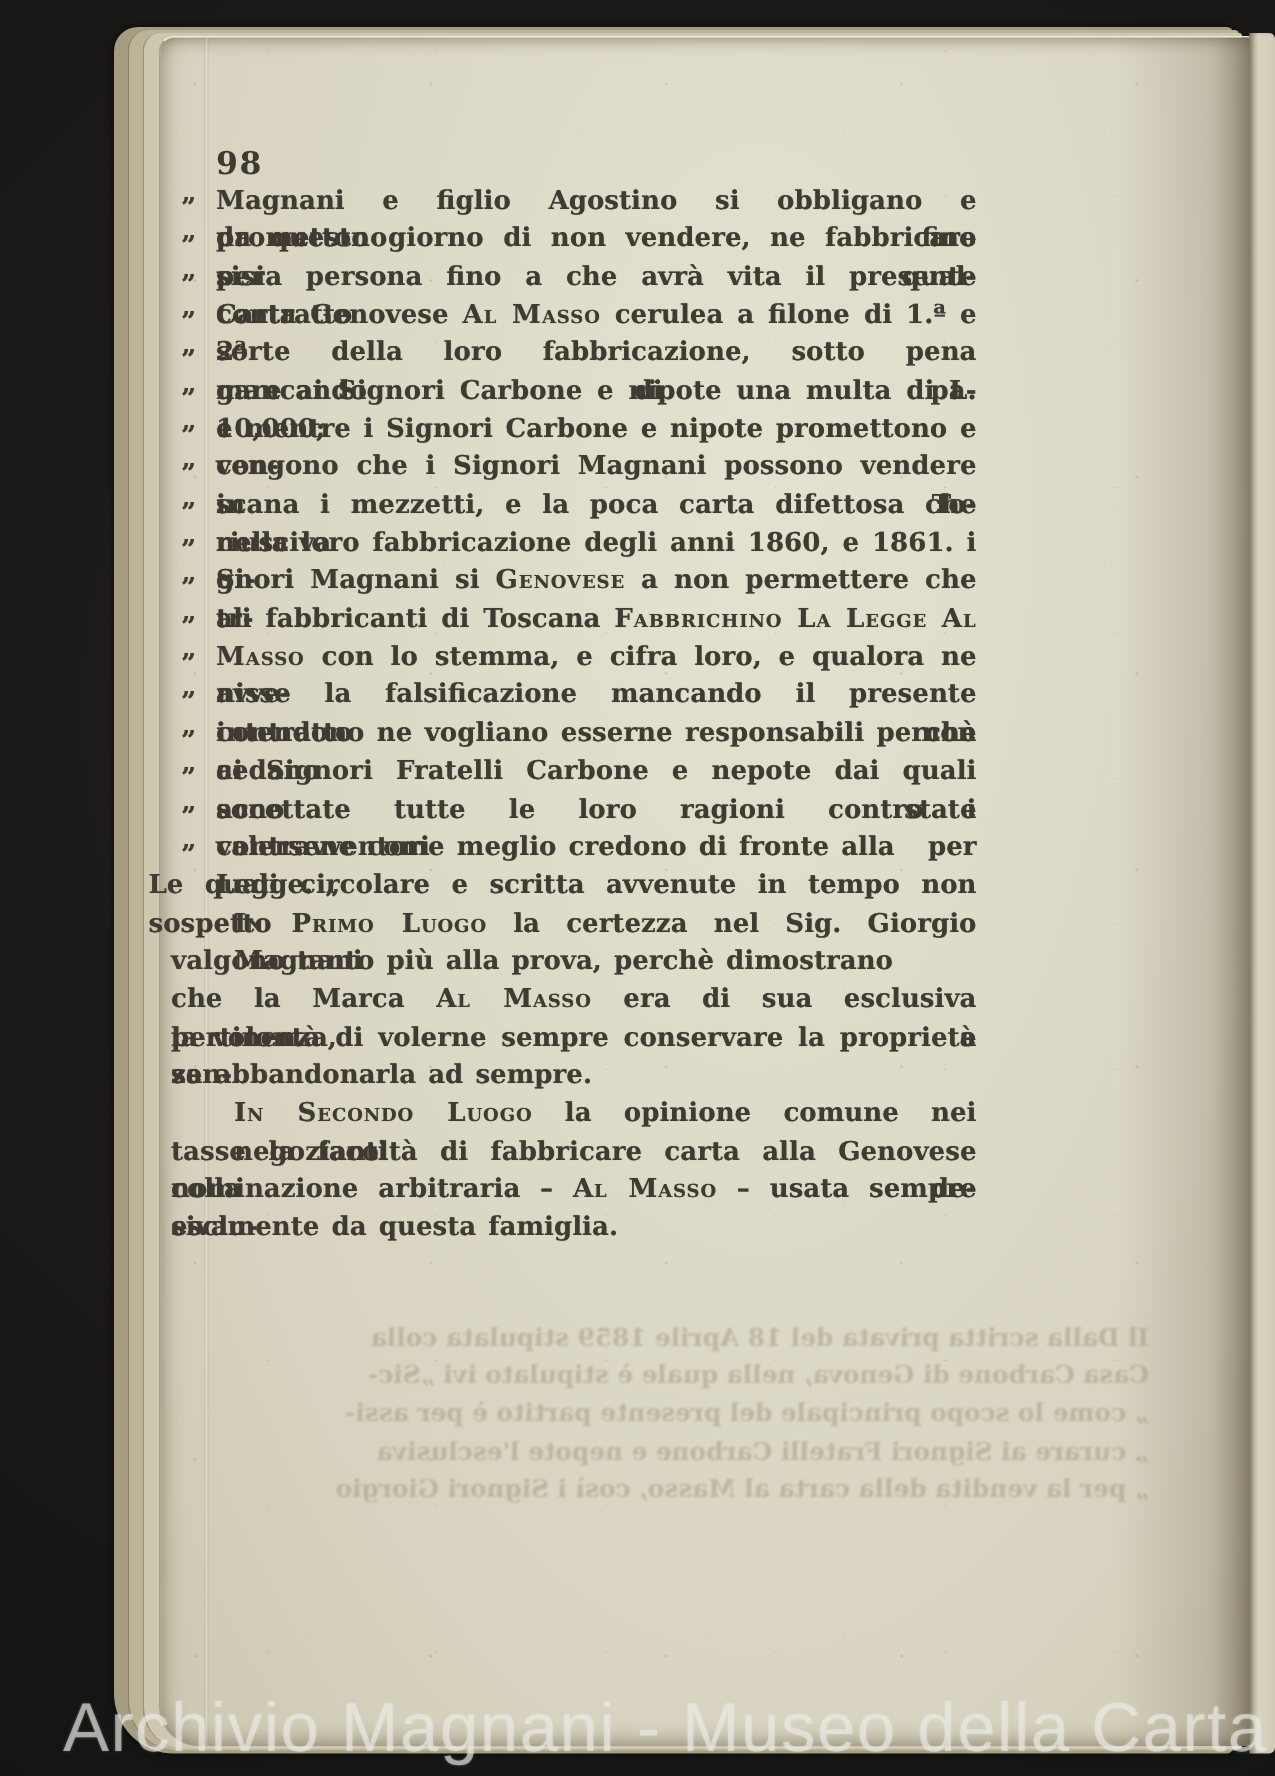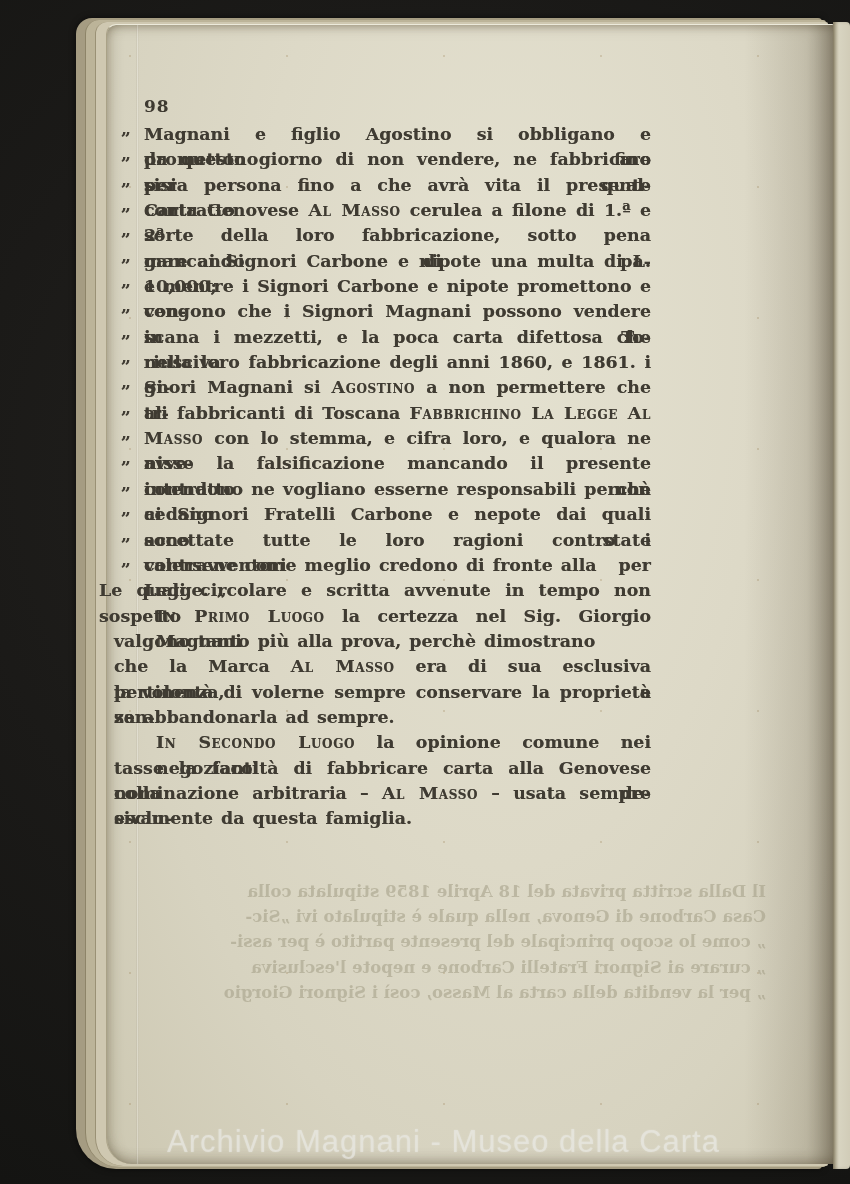--- a/index.html
+++ b/index.html
@@ -39,21 +39,21 @@
   .crease-left{position:absolute;left:29px;top:0;bottom:0;width:3px;
     background:linear-gradient(to right, rgba(90,75,45,.14), rgba(255,255,255,.25), rgba(90,75,45,.10));}
   .gutter-shade{position:absolute;right:0;top:0;bottom:0;width:90px;
     background:linear-gradient(to right, rgba(70,58,36,0) 0%, rgba(70,58,36,.16) 70%, rgba(50,40,22,.34) 100%);}
   
   .page-next{position:absolute;left:833px;top:22px;width:17px;height:1147px;
     background:linear-gradient(to right,#b7ae92 0%, #d8d4c1 35%, #d1ccb8 100%);
     border-radius:0 4px 4px 0;
     box-shadow:inset 3px 0 4px -2px rgba(40,32,16,.55);}
   
-  .pageno{position:absolute;left:144px;top:96px;font-size:17px;font-weight:700;
+  .pageno{position:absolute;left:144px;top:96px;font-size:21px;font-weight:700;
     color:#3e3a31;letter-spacing:1px;}
   .textcol{position:absolute;left:99px;top:122px;width:552px;
     font-size:17.4px;font-weight:700;color:#3f3b32;
     text-shadow:0 0 .5px rgba(63,59,50,.55);word-spacing:2px;}
   .line{position:relative;height:25.35px;line-height:25.35px;text-align:left;}
   .line.just{text-align:justify;text-align-last:justify;}
   .line.q{padding-left:45px;}
   .line.ind-body{margin-left:15px;}
   .line.ind-first{padding-left:57px;}
   .qm{position:absolute;left:22px;top:-5px;font-weight:700;}
@@ -62,21 +62,21 @@
   
   .showthrough{position:absolute;left:99px;top:854px;width:560px;
     transform:scaleX(-1);opacity:.55;color:#a29d85;
     font-size:16.5px;font-weight:700;line-height:25.2px;
     filter:blur(.6px);text-align:left;}
   .showthrough .stline{white-space:nowrap;overflow:hidden;}
   
   .watermark{position:absolute;left:0;right:0;top:1124px;height:56px;
     text-align:center;z-index:10;
     font-family:"Liberation Sans","DejaVu Sans",sans-serif;
-    font-size:31px;font-weight:400;letter-spacing:1px;
+    font-size:46px;font-weight:400;letter-spacing:1px;
     color:rgba(233,233,228,.62);
     text-shadow:0 0 2px rgba(255,255,255,.25);margin-left:37px;}
 </style>
 </head>
 <body>
 
 <div class="scene">
   <div class="stack s1"></div>
   <div class="stack s2"></div>
   <div class="stack s3"></div>
@@ -98,21 +98,21 @@
       <div class="line just q"><span class="qm">„</span><span class="nm">Magnani e figlio Agostino si obbligano e promettono fino</span></div>
       <div class="line just q"><span class="qm">„</span><span class="nm">da questo giorno di non vendere, ne fabbricare per qual-</span></div>
       <div class="line just q"><span class="qm">„</span><span class="nm">sisia persona fino a che avrà vita il presente contratto</span></div>
       <div class="line just q"><span class="qm">„</span><span class="it">Carta Genovese</span><span class="nm"> </span><span class="sc">Al Masso</span><span class="nm"> cerulea a filone di 1.ª e 2ª</span></div>
       <div class="line just q"><span class="qm">„</span><span class="nm">sorte della loro fabbricazione, sotto pena mancando di pa-</span></div>
       <div class="line just q"><span class="qm">„</span><span class="nm">gare ai Signori Carbone e nipote una multa di L. 10,000;</span></div>
       <div class="line just q"><span class="qm">„</span><span class="nm">e mentre i Signori Carbone e nipote promettono e con-</span></div>
       <div class="line just q"><span class="qm">„</span><span class="nm">vengono che i Signori Magnani possono vendere in To-</span></div>
       <div class="line just q"><span class="qm">„</span><span class="nm">scana i mezzetti, e la poca carta difettosa che riusciva</span></div>
       <div class="line just q"><span class="qm">„</span><span class="nm">nella loro fabbricazione degli anni 1860, e 1861. i Si-</span></div>
-      <div class="line just q"><span class="qm">„</span><span class="nm">gnori Magnani si </span><span class="sc">Agostino</span><span class="nm"> </span><span class="it">a non permettere che al-</span></div>
+      <div class="line just q"><span class="qm">„</span><span class="nm">gnori Magnani si </span><span class="sc">Genovese</span><span class="nm"> </span><span class="it">a non permettere che al-</span></div>
       <div class="line just q"><span class="qm">„</span><span class="it">tri fabbricanti di Toscana</span><span class="nm"> </span><span class="sc">Fabbrichino La Legge Al</span></div>
       <div class="line just q"><span class="qm">„</span><span class="sc">Masso</span><span class="nm"> </span><span class="it">con lo stemma, e cifra loro</span><span class="nm">, e qualora ne avve-</span></div>
       <div class="line just q"><span class="qm">„</span><span class="nm">nisse la falsificazione mancando il presente contratto non</span></div>
       <div class="line just q"><span class="qm">„</span><span class="nm">intendono ne vogliano esserne responsabili perchè cedano</span></div>
       <div class="line just q"><span class="qm">„</span><span class="nm">ai Signori Fratelli Carbone e nepote dai quali sono state</span></div>
       <div class="line just q"><span class="qm">„</span><span class="nm">accettate tutte le loro ragioni contro i contravventori per</span></div>
       <div class="line q"><span class="qm">„</span><span class="nm">valersene come meglio credono di fronte alla Legge. „</span></div>
       <div class="line just ind-flush"><span class="nm">Le quali </span><span class="it">circolare</span><span class="nm"> e </span><span class="it">scritta</span><span class="nm"> avvenute in tempo non sospetto</span></div>
       <div class="line just ind-first"><span class="sc">In Primo Luogo</span><span class="nm"> la certezza nel Sig. Giorgio Magnani</span></div>
       <div class="line ind-body"><span class="nm">valgono tanto più alla prova, perchè dimostrano</span></div>

